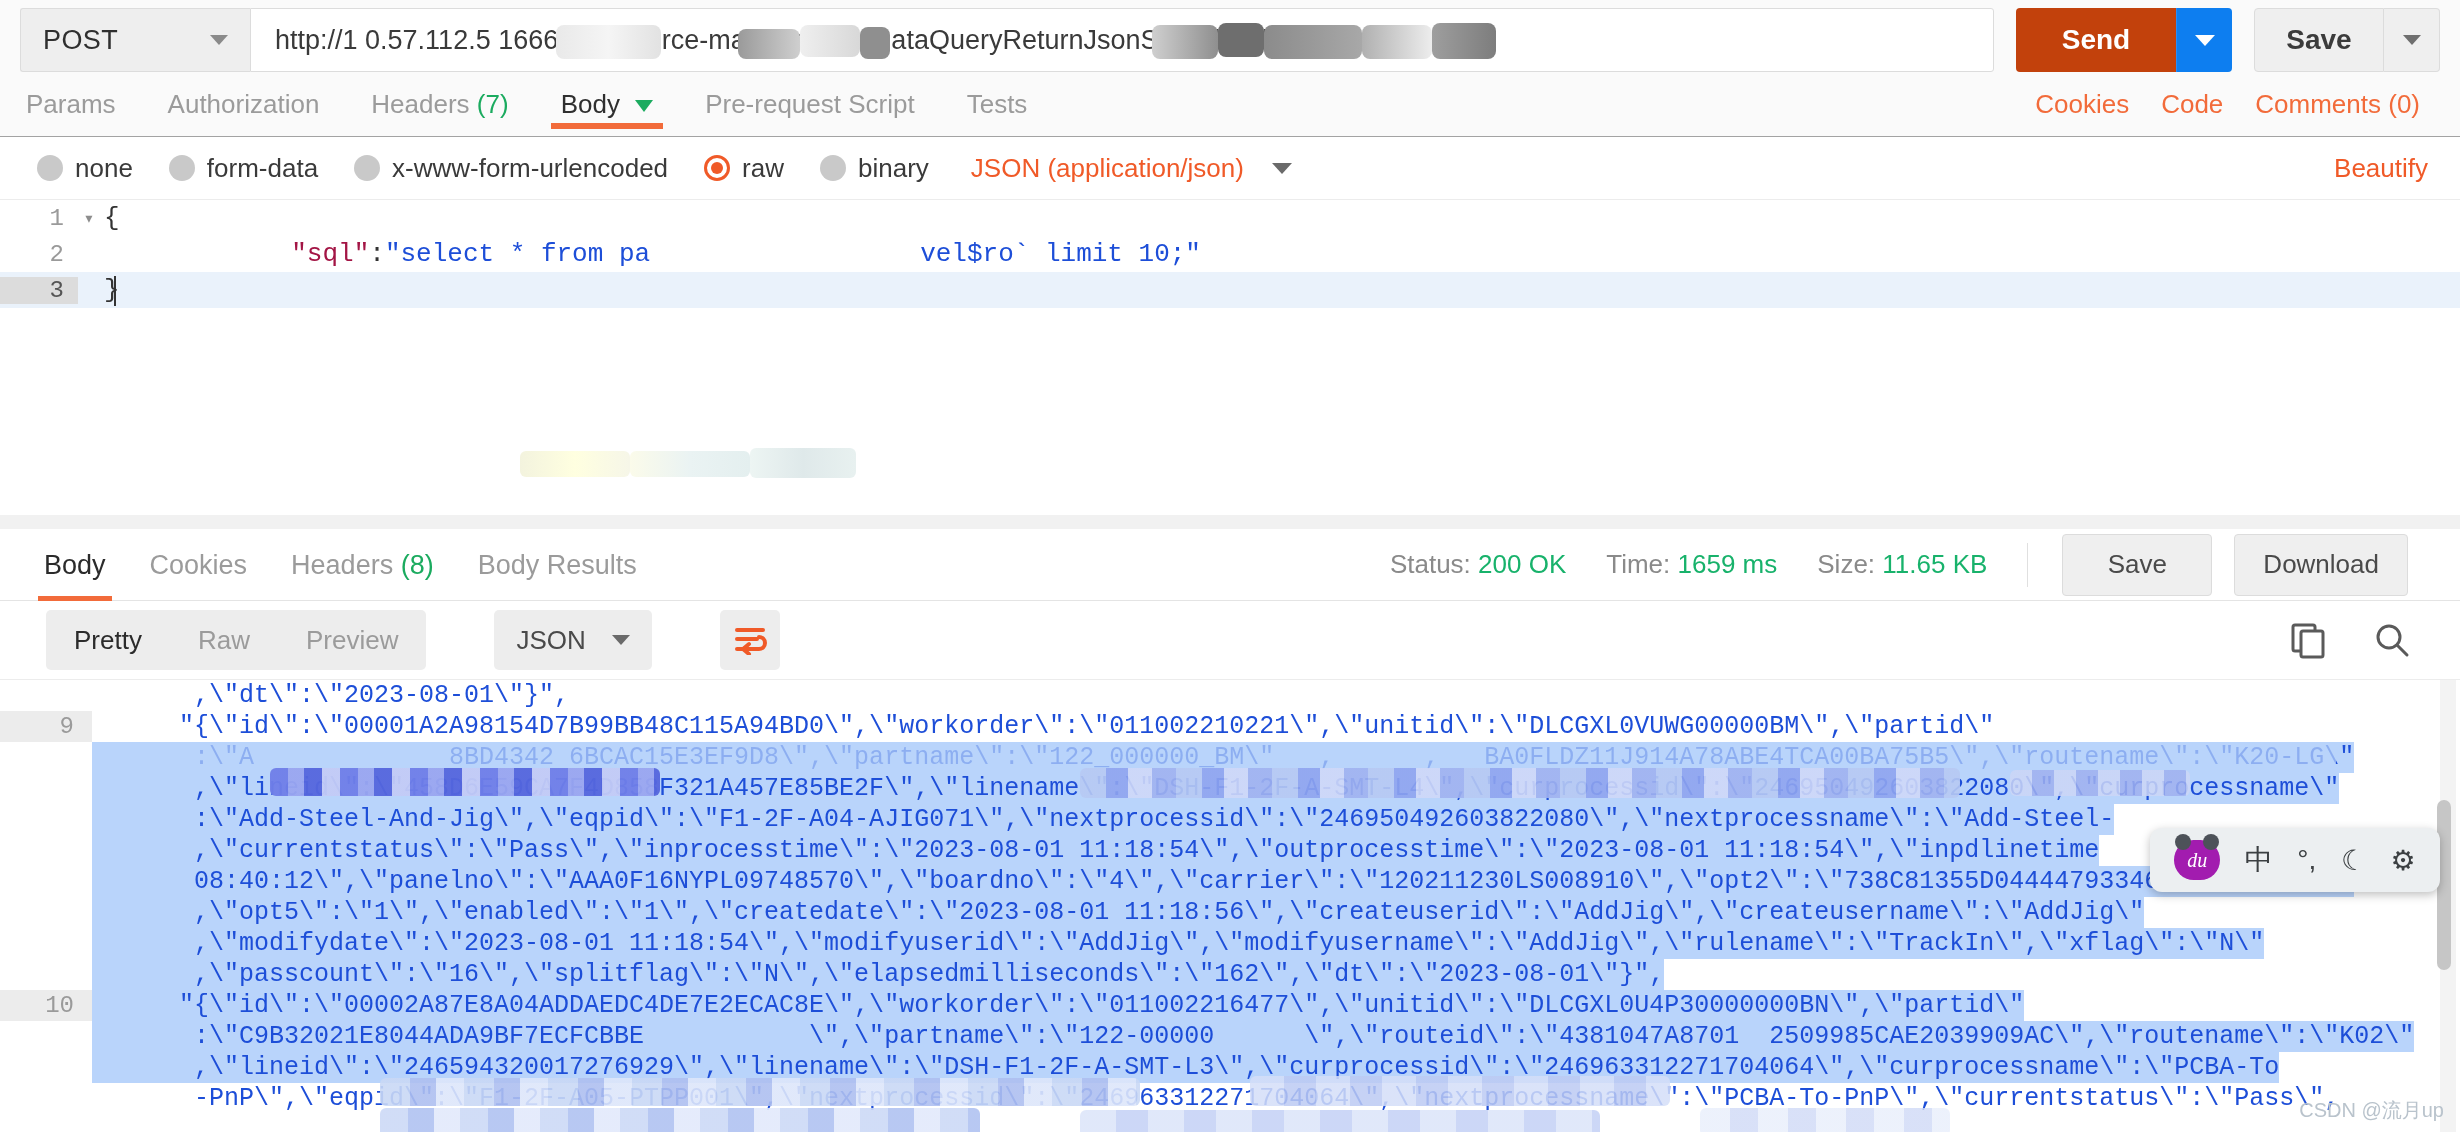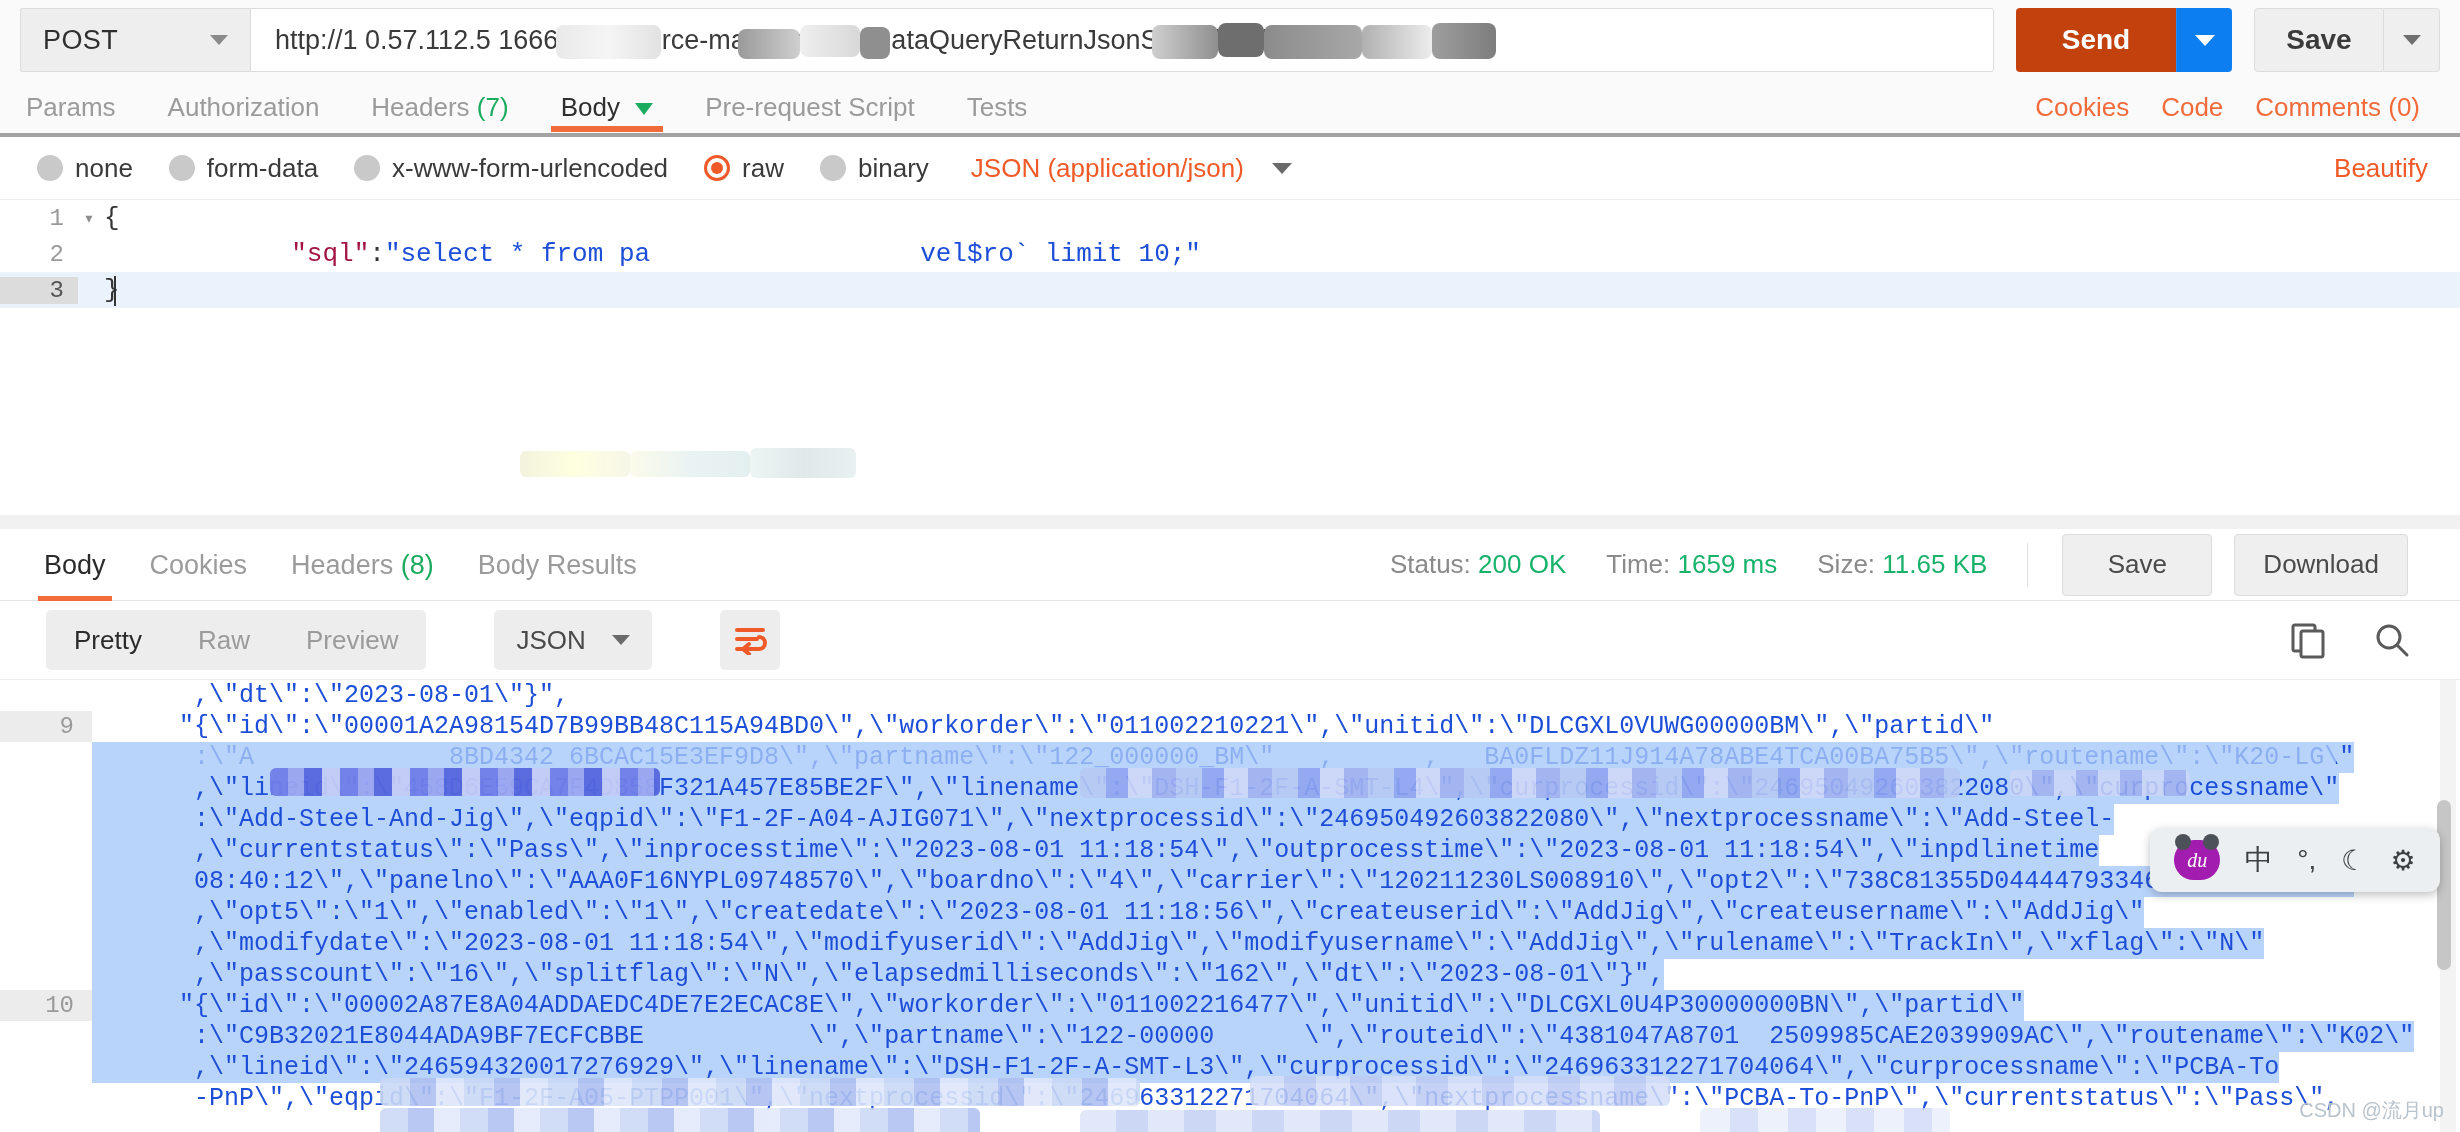--- a/index.html
+++ b/index.html
@@ -52,22 +52,22 @@
   }
   .save-caret {
     height:64px; width:56px; background:#efefef; border:1px solid #dcdcdc; border-left:none;
     border-radius:0 4px 4px 0; display:flex;align-items:center;justify-content:center;cursor:pointer;
   }
   .save-caret i { width:0;height:0;border-left:9px solid transparent;border-right:9px solid transparent;border-top:10px solid #6f6f6f; }
 
   
   .req-tabs {
     position:absolute; left:0; top:80px; width:2460px; height:57px;
-    background:#fafafa; border-bottom:4px solid #a3a3a3;
-    display:flex; align-items:center;
+    background:#fafafa; border-bottom:1px solid #a3a3a3;
+    display:flex; align-items:flex-start;
   }
   .req-tab {
     position:relative; padding:0 26px; height:48px; line-height:48px;
     font-size:26px; color:#9b9b9b; cursor:pointer; white-space:nowrap;
   }
   .req-tab.active { color:#2f2f2f; }
   .req-tab.active::after {
     content:""; position:absolute; left:16px; right:16px; bottom:-1px; height:6px; background:#f26b3a;
   }
   .tab-count { color:#1bab5f; }

